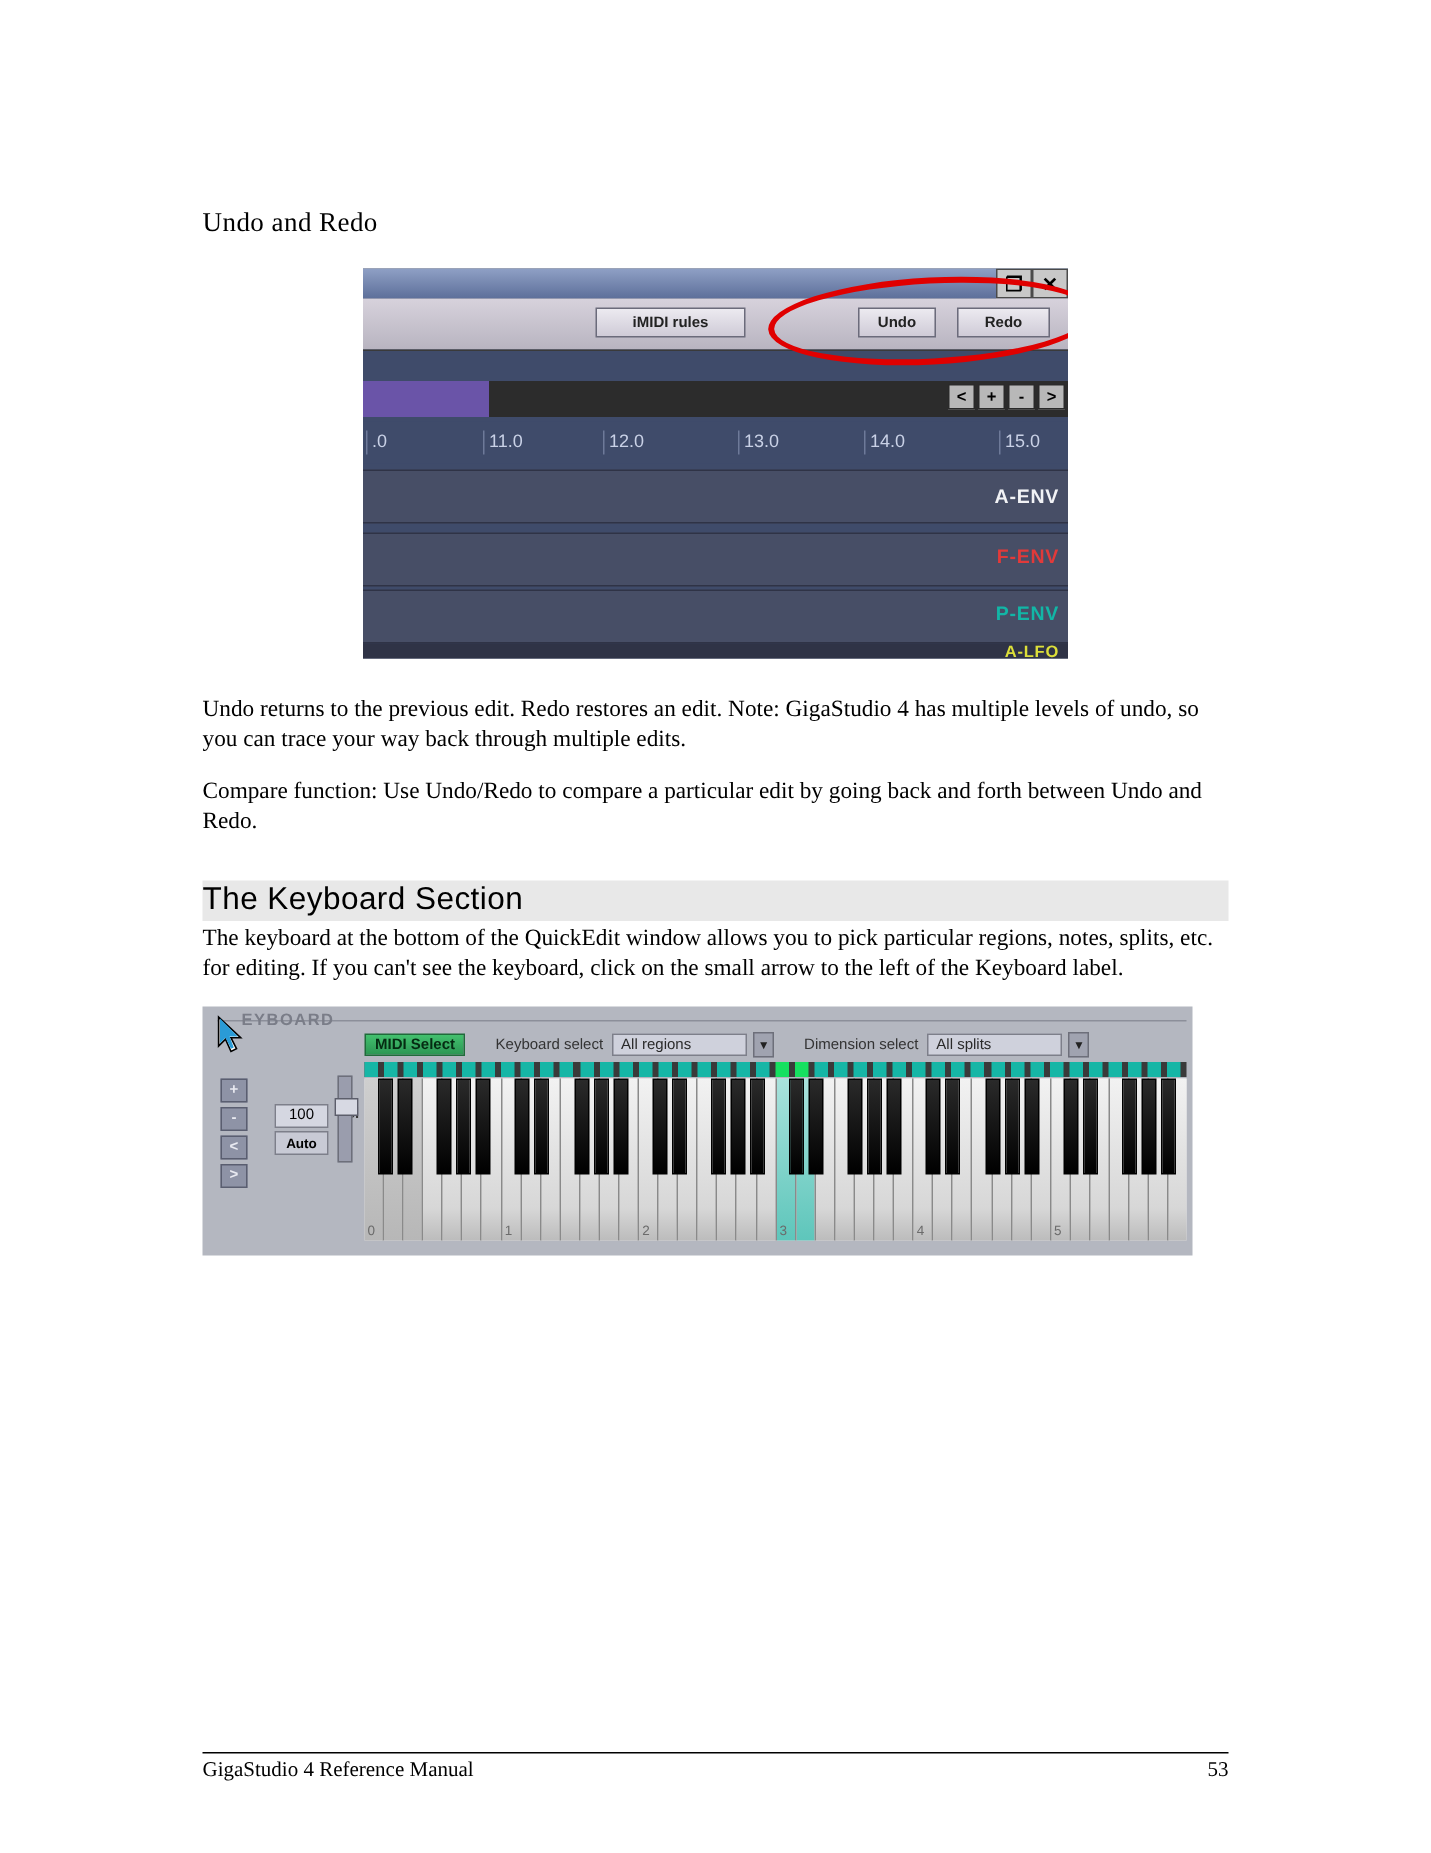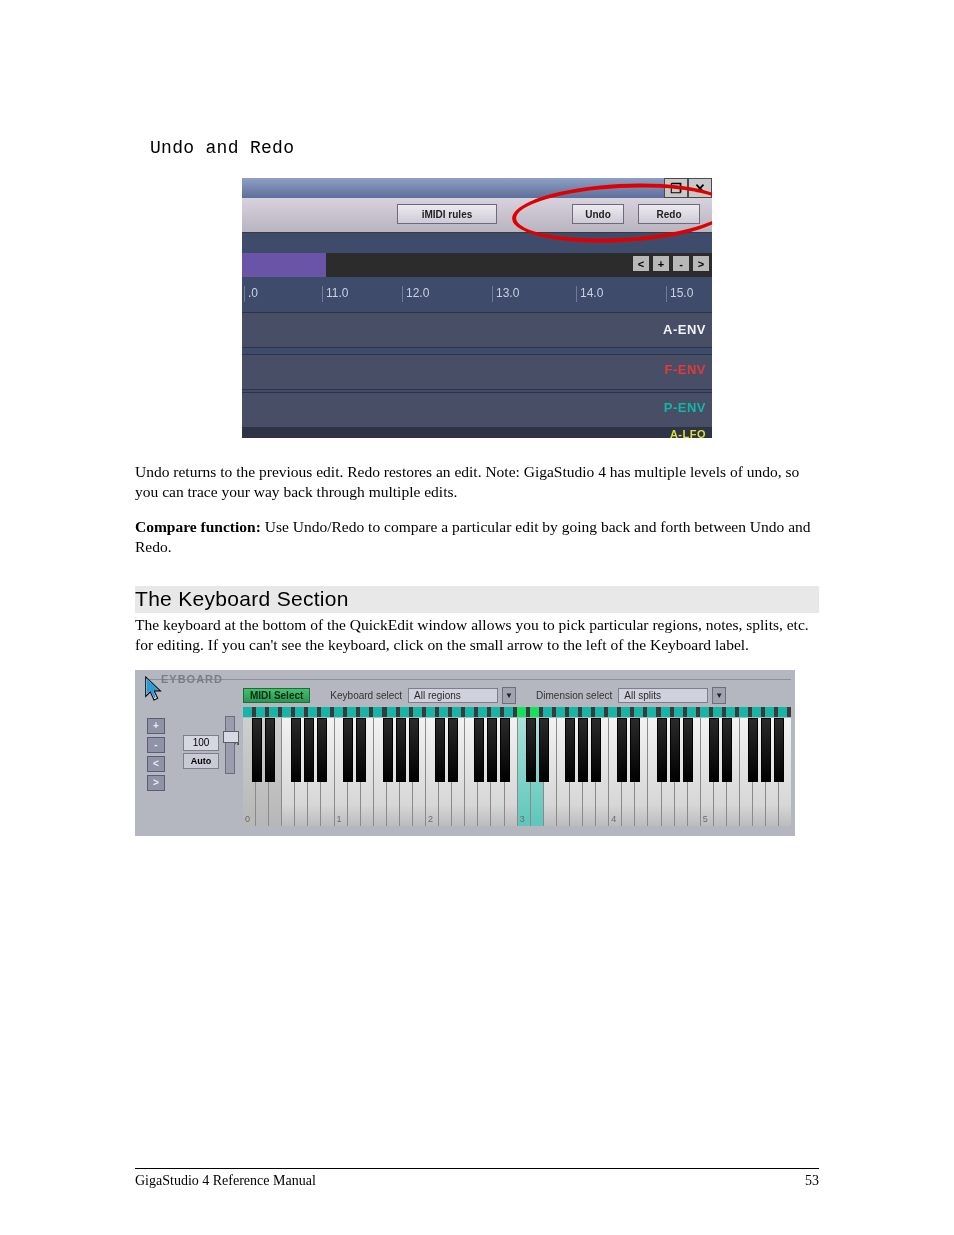--- a/index.html
+++ b/index.html
@@ -11,42 +11,42 @@
     width: 954px;
   }
   .page {
     box-sizing: border-box;
     padding: 138px 135px 40px 135px;
     width: 954px;
     min-height: 1235px;
     position: relative;
   }
   h3.section-small {
-    font-family: Liberation Mono, monospace;
+    font-family: Liberation Serif, serif;
     font-weight: 400;
     font-size: 18px;
-    margin: 0 0 2px 15px;
+    margin: 0 0 2px 0;
     letter-spacing: .3px;
   }
   h2.section-big {
     font-family: "Futura", "Century Gothic", "Arial", sans-serif;
     font-weight: 400;
     font-size: 21px;
     margin: 28px 0 1px 0;
     background: #e8e8e8;
     padding: 1px 0 2px 0;
     letter-spacing:.3px;
   }
   p.body {
     font-size: 15.5px;
     line-height: 1.32;
     margin: 2px 0 14px 0;
   }
   p.body.tight { margin-bottom: 4px; }
-  strong { font-weight: 700; }
+  strong { font-weight: 400; }
 
   
   .fig1 {
     width: 470px;
     height: 260px;
     margin: 20px auto 24px auto;
     background: #3f4b6a;
     position: relative;
     font-family: "Lucida Grande", "Tahoma", Arial, sans-serif;
     overflow: hidden;

